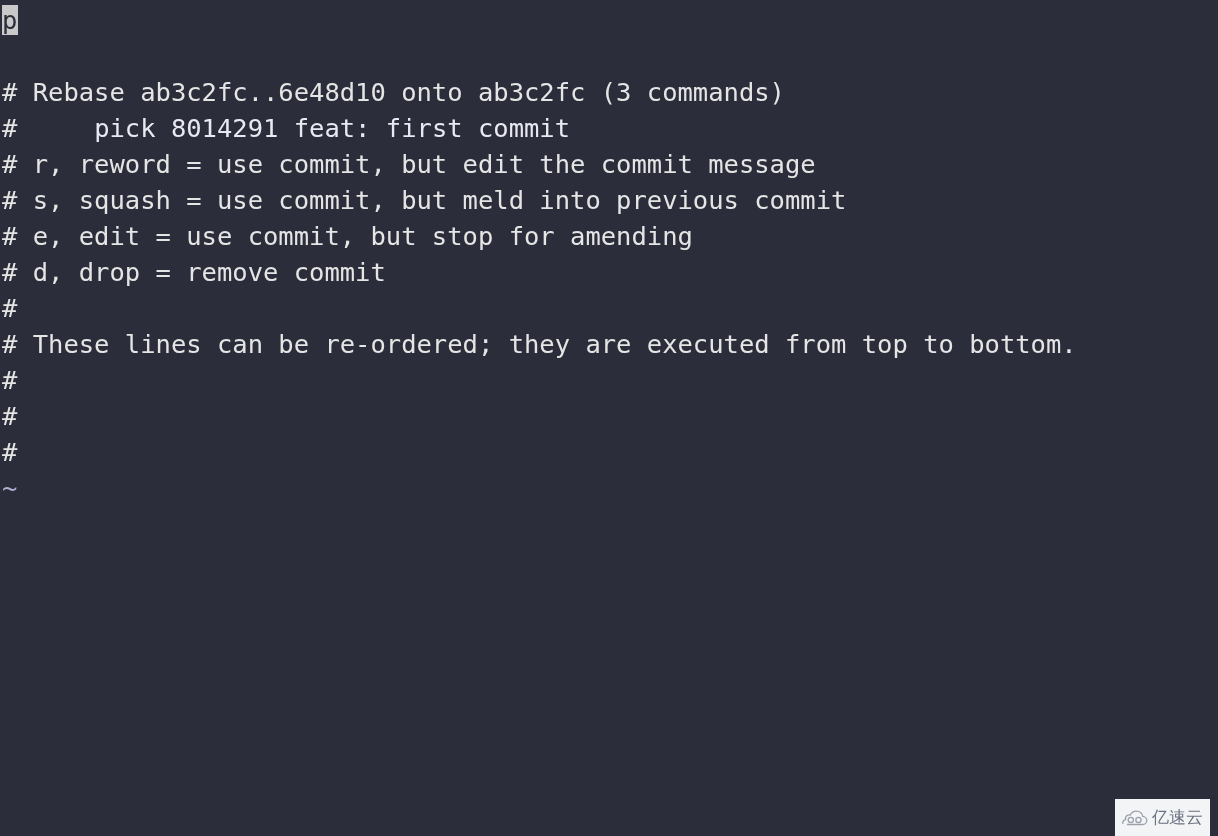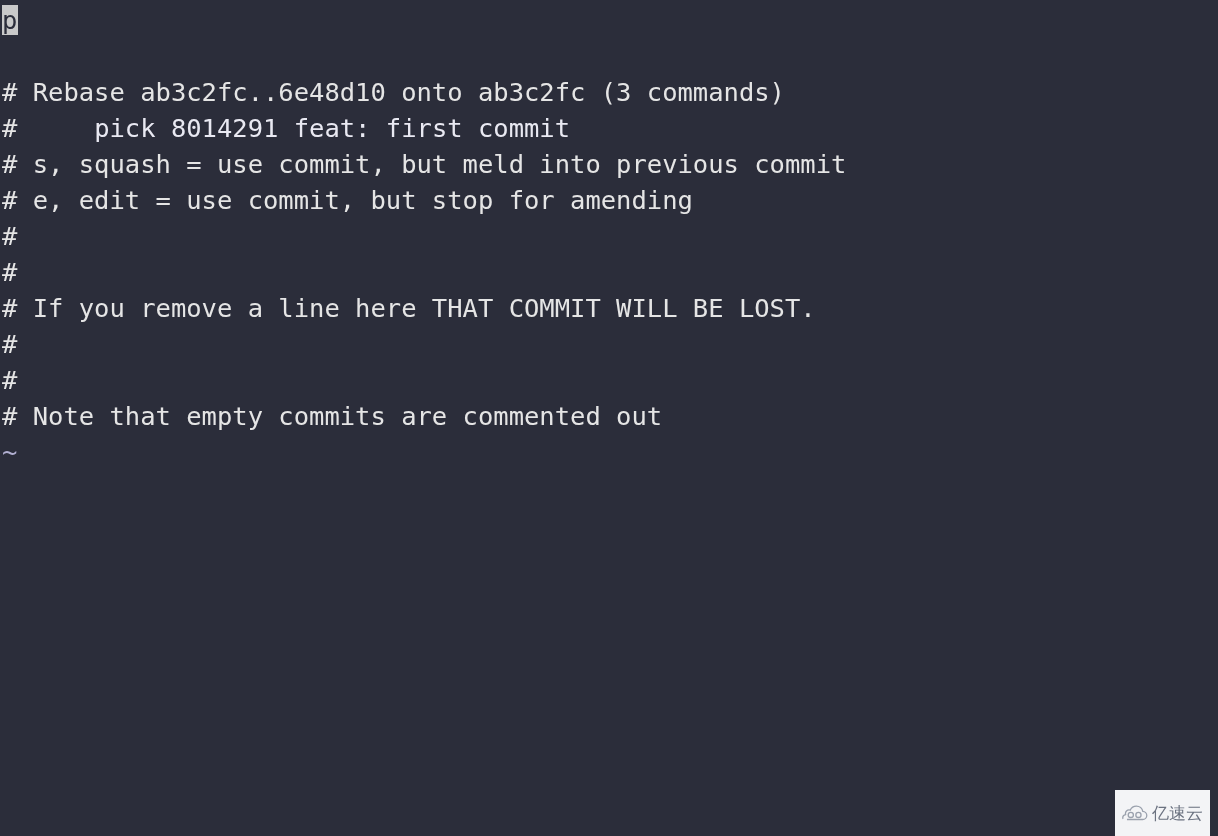--- a/index.html
+++ b/index.html
@@ -66,21 +66,21 @@
     position: relative;
     z-index: 0;
   }
 
   
   #watermark {
     position: absolute;
     right: 8px;
     bottom: 0px;
     width: 95px;
-    height: 46px;
+    height: 37px;
     background: #f3f4f6;
     display: flex;
     align-items: center;
     justify-content: center;
     gap: 4px;
   }
   #watermark .wm-icon {
     display: block;
     width: 26px;
     height: 20px;
@@ -104,28 +104,29 @@
       <span class="cursorblock"></span>
       <span class="cursorchar">p</span>
       <span class="rest">pick 8014291 feat: first commit</span>
     </div>
 
 
     <div class="line">&nbsp;</div>
 
     <div class="line comment"># Rebase ab3c2fc..6e48d10 onto ab3c2fc (3 commands)</div>
     <div class="line comment">#</div>
+    <div class="line comment"># r, reword = use commit, but edit the commit message</div>
     <div class="line comment"># s, squash = use commit, but meld into previous commit</div>
     <div class="line comment"># e, edit = use commit, but stop for amending</div>
+    <div class="line comment"># d, drop = remove commit</div>
+    <div class="line comment">#</div>
+    <div class="line comment"># These lines can be re-ordered; they are executed from top to bottom.</div>
     <div class="line comment">#</div>
     <div class="line comment">#</div>
-    <div class="line comment"># If you remove a line here THAT COMMIT WILL BE LOST.</div>
     <div class="line comment">#</div>
-    <div class="line comment">#</div>
-    <div class="line comment"># Note that empty commits are commented out</div>
 
     <div class="line tilde">~</div>
 
   </div>
 
   <div id="watermark">
     <span class="wm-icon">
       <svg viewBox="0 0 34 24" width="26" height="20" aria-hidden="true">
         <g fill="none" stroke="#9aa1ad" stroke-width="1.7">
           <path d="M6.5 20.5h20.5c3 0 5.4-2.4 5.4-5.3 0-2.9-2.3-5.2-5.2-5.3-.7-4-4.2-7-8.4-7-3.6 0-6.7 2.2-8 5.3-.5-.2-1-.3-1.6-.3-2.6 0-4.7 2.1-4.7 4.7 0 .5.1 1 .2 1.4C2.3 14.4 1 16 1 17.9c0 .6.1 1.2.4 1.7"></path>

